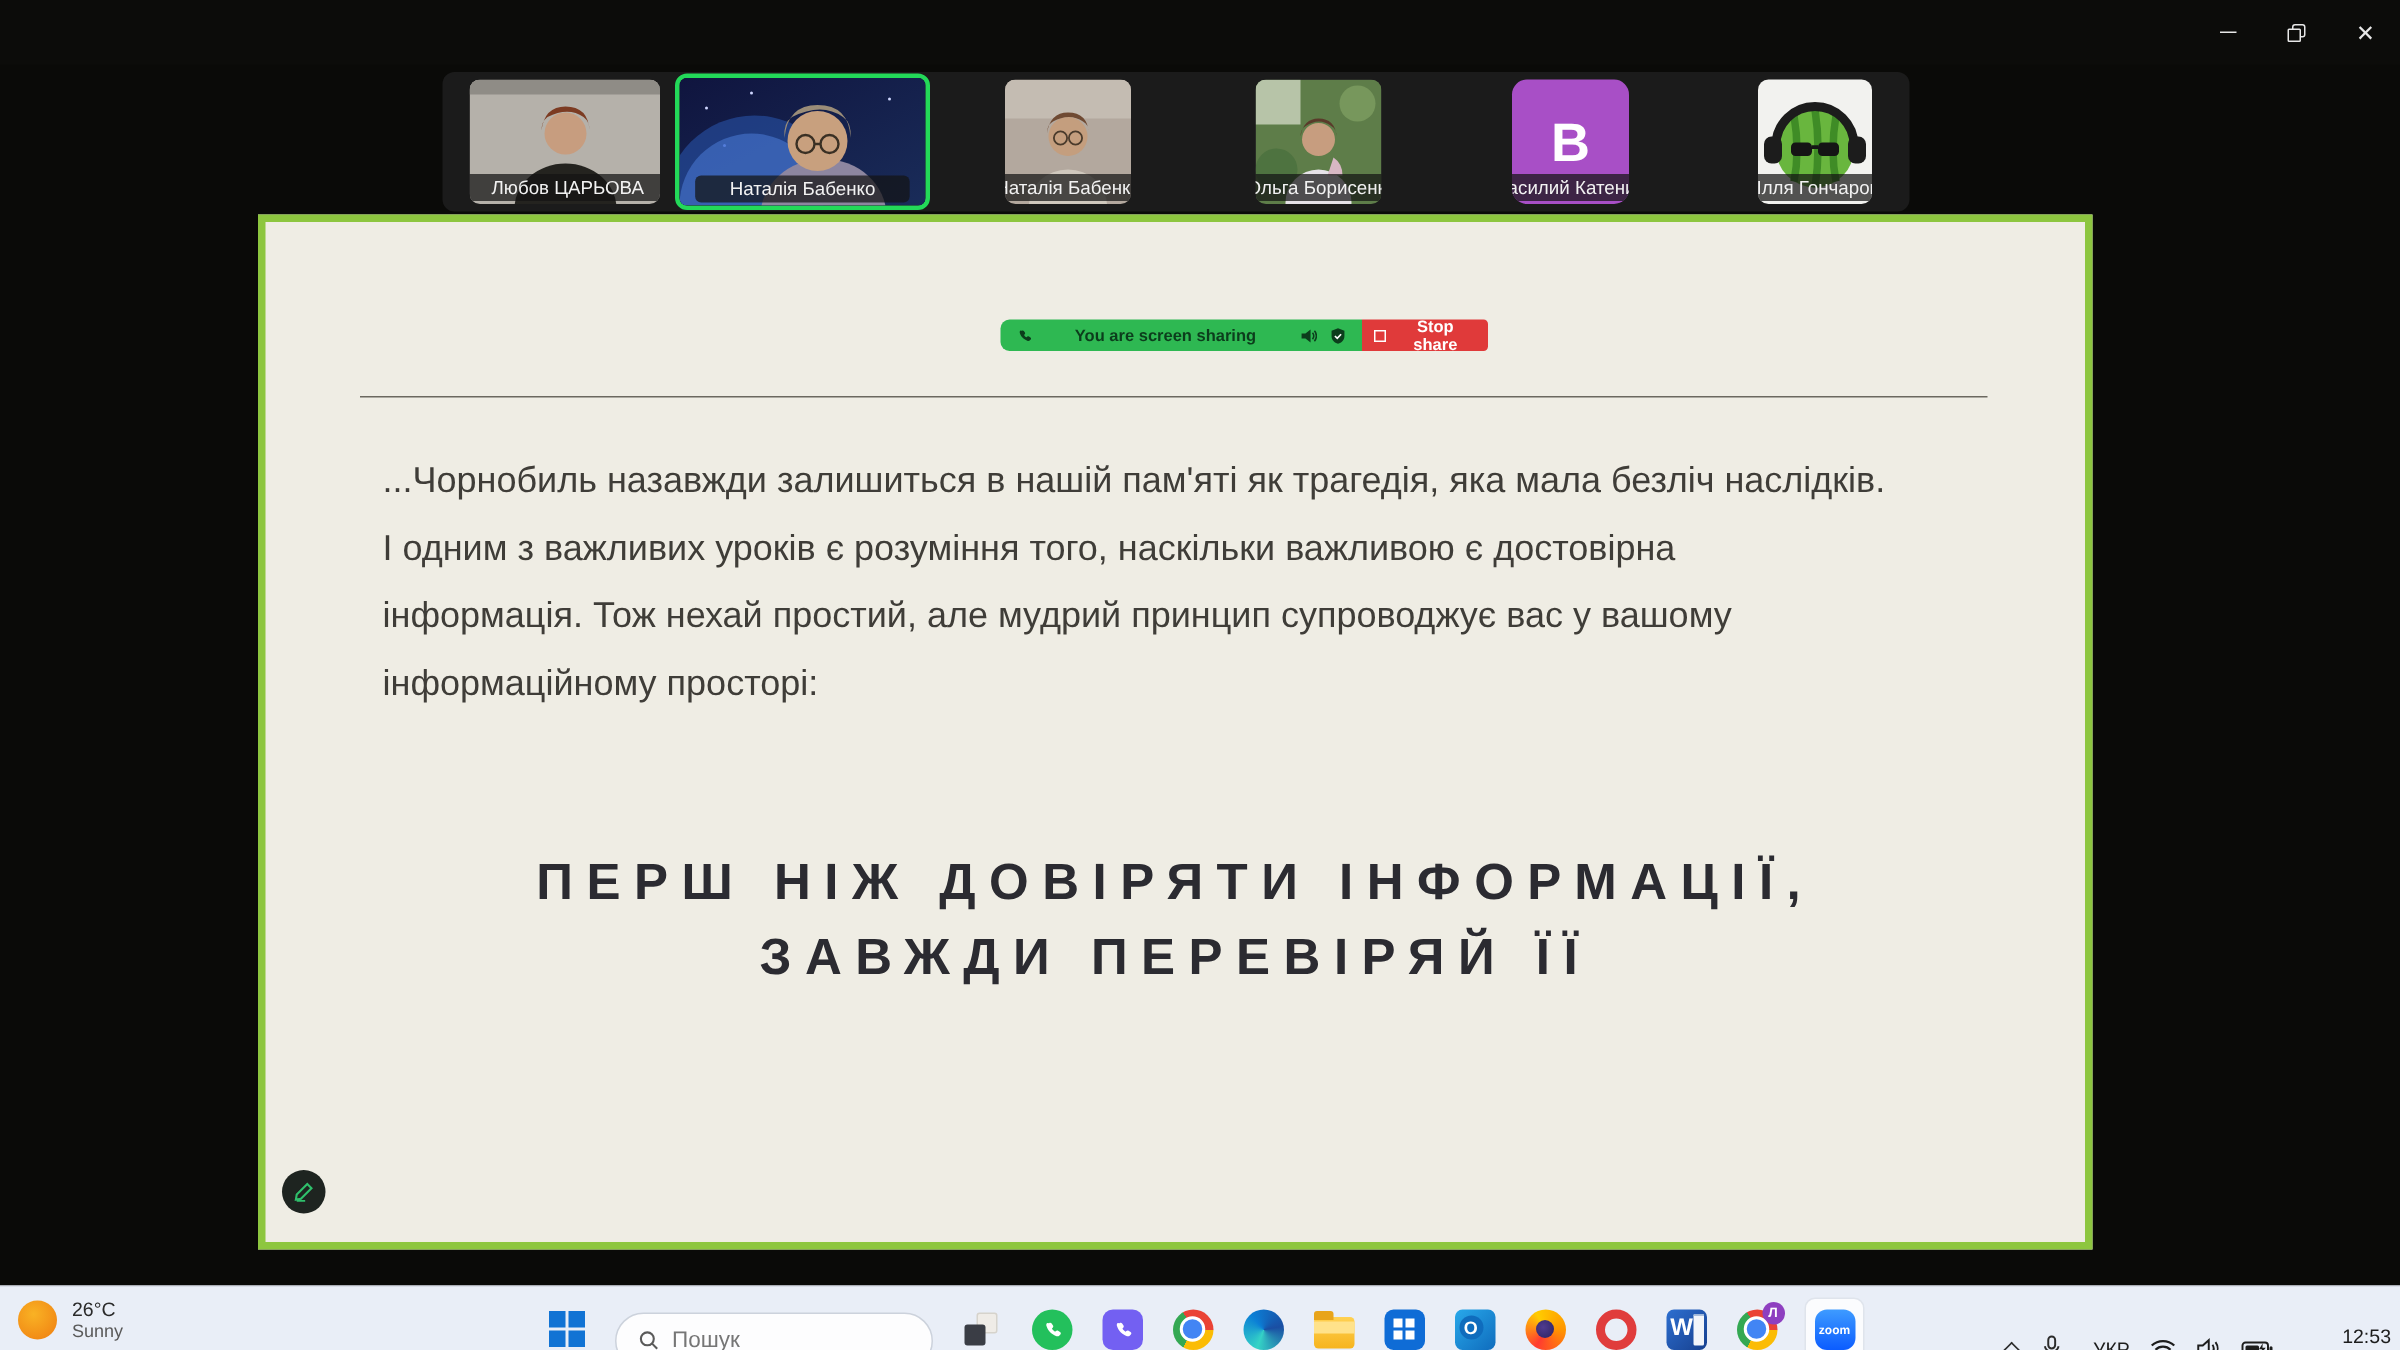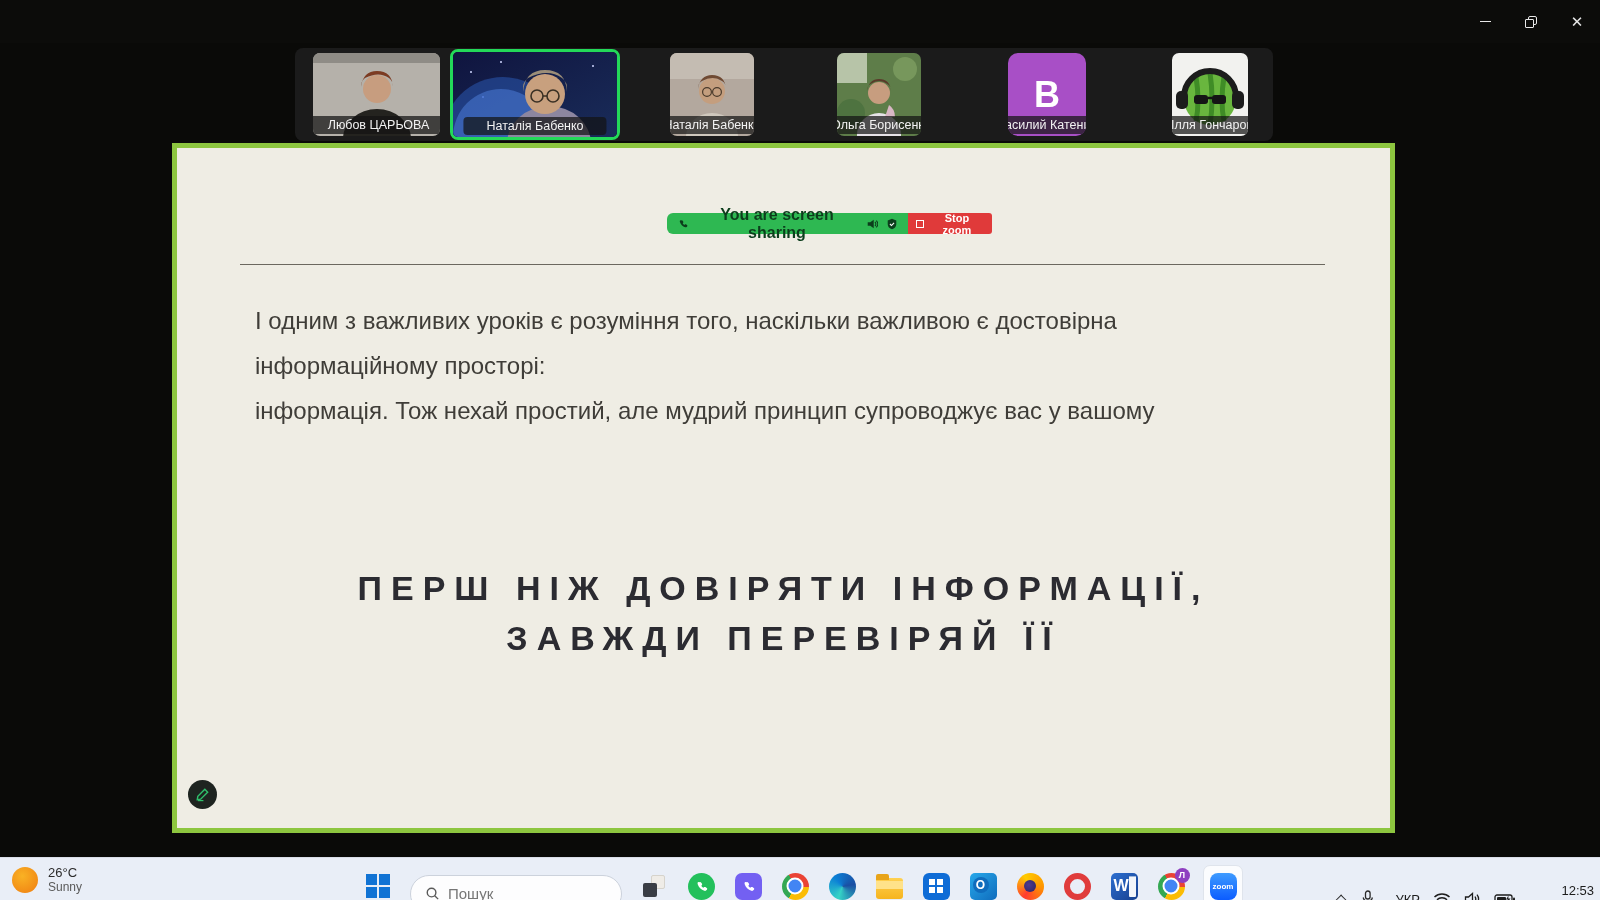--- a/index.html
+++ b/index.html
@@ -29,21 +29,21 @@
   .mic-muted { display:inline-flex; }
 
   
   .share-window { position:absolute; left:172px; top:143px; width:1223px; height:690px;
                   border:5px solid #8dc63f; background:#efede4; }
   .share-inner { position:relative; width:100%; height:100%; }
 
   .share-bar { position:absolute; left:490px; top:65px; display:flex; height:21px; z-index:5; }
   .share-bar-green { display:flex; align-items:center; gap:8px; width:241px; height:21px;
                      background:#2eb852; border-radius:6px 0 0 6px; padding:0 10px; }
-  .share-msg { flex:1; text-align:center; font-size:16px; font-weight:bold; color:#0c3d1c; }
+  .share-msg { flex:1; text-align:center; font-size:11px; font-weight:bold; color:#0c3d1c; }
   .stop-share-btn { display:flex; align-items:center; gap:6px; width:84px; height:21px;
                     background:#e03a3a; border:none; border-radius:0 3px 3px 0;
                     padding:0 8px; cursor:pointer; }
   .stop-square { width:8px; height:8px; border:1.5px solid #fff; background:transparent; }
   .stop-label { color:#fff; font-size:11px; font-weight:bold; }
 
   .slide-rule { position:absolute; left:63px; top:116px; width:1085px; height:1px; background:#6b685f; }
 
   .slide-paragraph { position:absolute; left:78px; top:150px; width:1080px;
                      font-size:24px; line-height:45px; color:#3f3d38; }
@@ -278,30 +278,31 @@
           <path d="M2 5h3l4-3v10l-4-3H2z" fill="#0c3d1c"></path>
           <path d="M10.5 4.5a4 4 0 0 1 0 5 M12 3a6 6 0 0 1 0 8" stroke="#0c3d1c" stroke-width="1.2" fill="none"></path>
         </svg>
         <svg width="12" height="12" viewBox="0 0 14 14">
           <path d="M7 1l5 2v4c0 3.2-2.2 5.4-5 6-2.8-.6-5-2.8-5-6V3z" fill="#0c3d1c"></path>
           <path d="M4.6 7l1.8 1.8 3-3.2" stroke="#fff" stroke-width="1.3" fill="none"></path>
         </svg>
       </div>
       <button class="stop-share-btn">
         <span class="stop-square"></span>
-        <span class="stop-label">Stop zoom</span>
+        <span class="stop-label">Stop share</span>
       </button>
     </div>
 
     <div class="slide-rule"></div>
 
     <div class="slide-paragraph">
+      <div>...Чорнобиль назавжди залишиться в нашій пам'яті як трагедія, яка мала безліч наслідків.</div>
       <div>І одним з важливих уроків є розуміння того, наскільки важливою є достовірна</div>
+      <div>інформація. Тож нехай простий, але мудрий принцип супроводжує вас у вашому</div>
       <div>інформаційному просторі:</div>
-      <div>інформація. Тож нехай простий, але мудрий принцип супроводжує вас у вашому</div>
     </div>
 
     <div class="slide-heading">
       <div>ПЕРШ НІЖ ДОВІРЯТИ ІНФОРМАЦІЇ,</div>
       <div>ЗАВЖДИ ПЕРЕВІРЯЙ ЇЇ</div>
     </div>
 
     <button class="annotate-btn">
       <svg width="15" height="15" viewBox="0 0 16 16">
         <path d="M10.5 2.5l3 3-7.5 7.5-3.6.6.6-3.6z" fill="none" stroke="#2fbf6b" stroke-width="1.5"></path>

